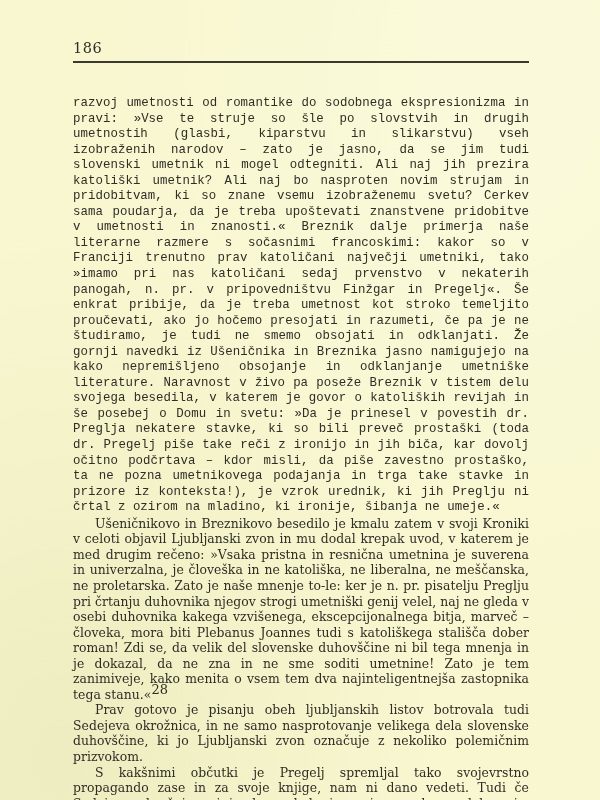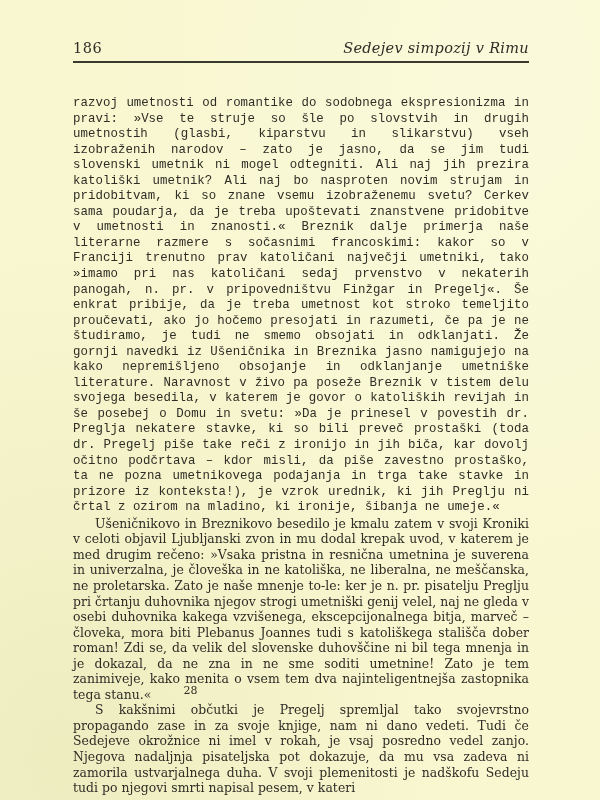--- a/index.html
+++ b/index.html
@@ -42,35 +42,34 @@
   }
   .body-text p{
     margin:0;
     text-indent:22px;
   }
   .body-text p.no-indent{
     text-indent:0;
     font-family:Liberation Mono, monospace;
   }
   sup{
-    font-size:11px;
+    font-size:13px;
     line-height:0;
     vertical-align:super;
-    margin-left:32px;
   }
 </style>
 </head>
 <body>
 
 <div class="page">
 
   <div class="header">
     <span class="page-number">186</span>
-    <span class="running-title">Sedejev simpozij v Rimu</span>
   </div>
 
   <div class="body-text">
     <p class="no-indent"><span>razvoj umetnosti od romantike do sodobnega ekspresionizma in pravi: »Vse te struje so šle po slovstvih in drugih umetnostih (glasbi, kiparstvu in slikarstvu) vseh izobraženih narodov – zato je jasno, da se jim tudi slovenski umetnik ni mogel odtegniti. Ali naj jih prezira katoliški umetnik? Ali naj bo nasproten novim strujam in pridobitvam, ki so znane vsemu izobraženemu svetu? Cerkev sama poudarja, da je treba upoštevati znanstvene pridobitve v umetnosti in znanosti.« Breznik dalje primerja naše literarne razmere s sočasnimi francoskimi: kakor so v Franciji trenutno prav katoličani največji umetniki, tako »imamo pri nas katoličani sedaj prvenstvo v nekaterih panogah, n. pr. v pripovedništvu Finžgar in Pregelj«. Še enkrat pribije, da je treba umetnost kot stroko temeljito proučevati, ako jo hočemo presojati in razumeti, če pa je ne študiramo, je tudi ne smemo obsojati in odklanjati. Že gornji navedki iz Ušeničnika in Breznika jasno namigujejo na kako nepremišljeno obsojanje in odklanjanje umetniške literature. Naravnost v živo pa poseže Breznik v tistem delu svojega besedila, v katerem je govor o katoliških revijah in še posebej o Domu in svetu: »Da je prinesel v povestih dr. Preglja nekatere stavke, ki so bili preveč prostaški (toda dr. Pregelj piše take reči z ironijo in jih biča, kar dovolj očitno podčrtava – kdor misli, da piše zavestno prostaško, ta ne pozna umetnikovega podajanja in trga take stavke in prizore iz konteksta!), je vzrok urednik, ki jih Preglju ni črtal z ozirom na mladino, ki ironije, šibanja ne umeje.«</span></p>
     <p><span>Ušeničnikovo in Breznikovo besedilo je kmalu zatem v svoji Kroniki v celoti objavil Ljubljanski zvon in mu dodal krepak uvod, v katerem je med drugim rečeno: »Vsaka pristna in resnična umetnina je suverena in univerzalna, je človeška in ne katoliška, ne liberalna, ne meščanska, ne proletarska. Zato je naše mnenje to-le: ker je n. pr. pisatelju Preglju pri črtanju duhovnika njegov strogi umetniški genij velel, naj ne gleda v osebi duhovnika kakega vzvišenega, ekscepcijonalnega bitja, marveč – človeka, mora biti Plebanus Joannes tudi s katoliškega stališča dober roman! Zdi se, da velik del slovenske duhovščine ni bil tega mnenja in je dokazal, da ne zna in ne sme soditi umetnine! Zato je tem zanimiveje, kako menita o vsem tem dva najinteligentnejša zastopnika tega stanu.«</span><sup>28</sup></p>
+    <p><span>Prav gotovo je pisanju obeh ljubljanskih listov botrovala tudi Sedejeva okrožnica, in ne samo nasprotovanje velikega dela slovenske duhovščine, ki jo Ljubljanski zvon označuje z nekoliko polemičnim prizvokom.</span></p>
     <p><span>S kakšnimi občutki je Pregelj spremljal tako svojevrstno propagando zase in za svoje knjige, nam ni dano vedeti. Tudi če Sedejeve okrožnice ni imel v rokah, je vsaj posredno vedel zanjo. Njegova nadaljnja pisateljska pot dokazuje, da mu vsa zadeva ni zamorila ustvarjalnega duha. V svoji plemenitosti je nadškofu Sedeju tudi po njegovi smrti napisal pesem, v kateri</span></p>
   </div>
 
 </div>
 
 </body></html>

